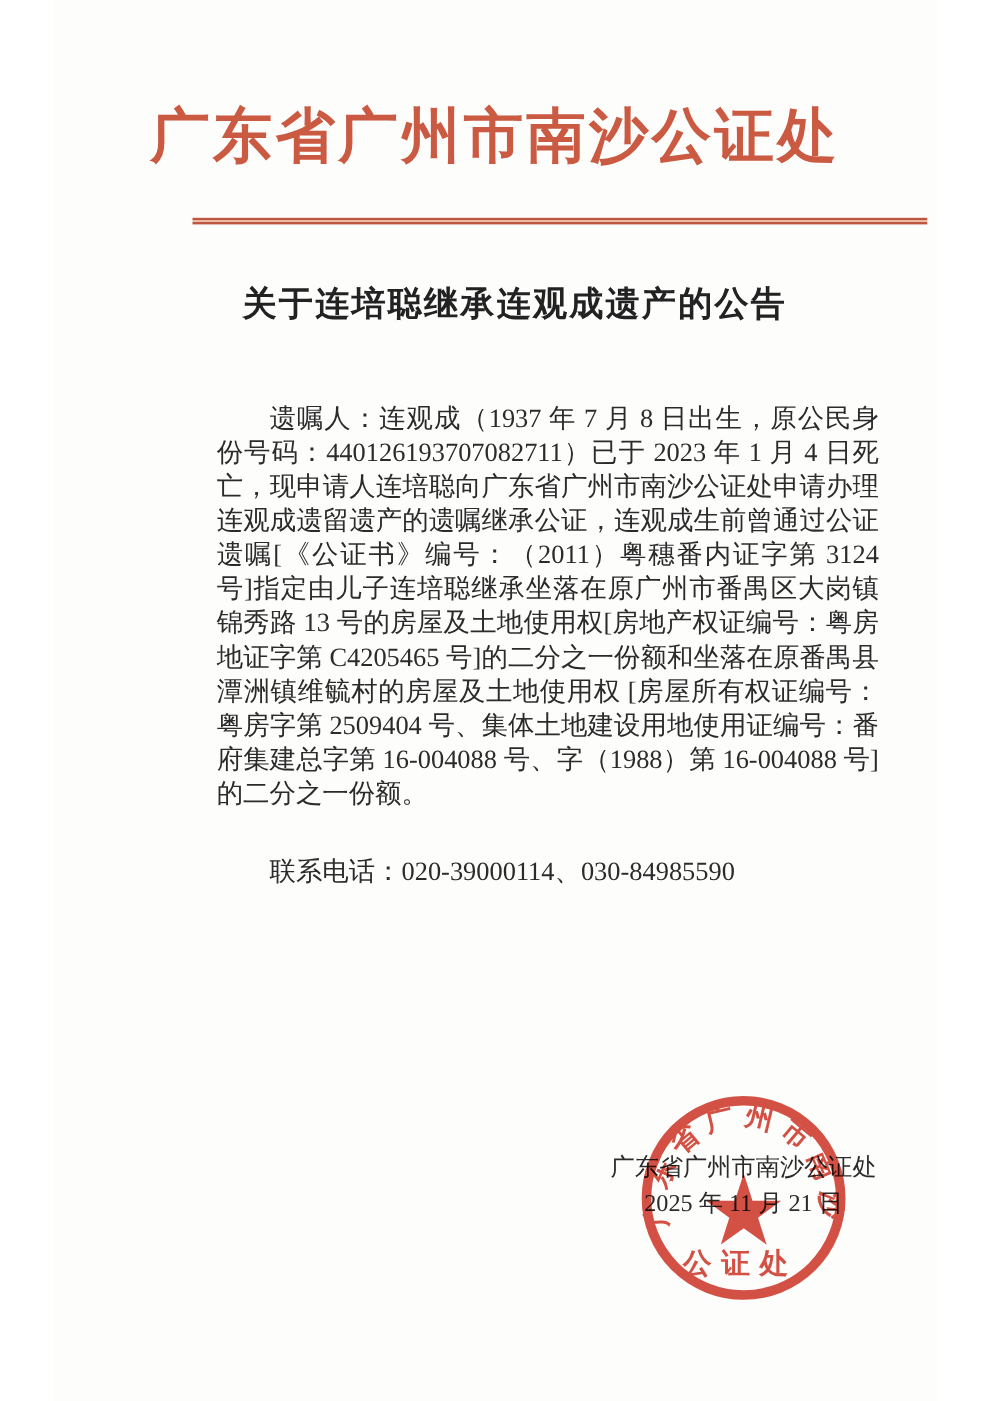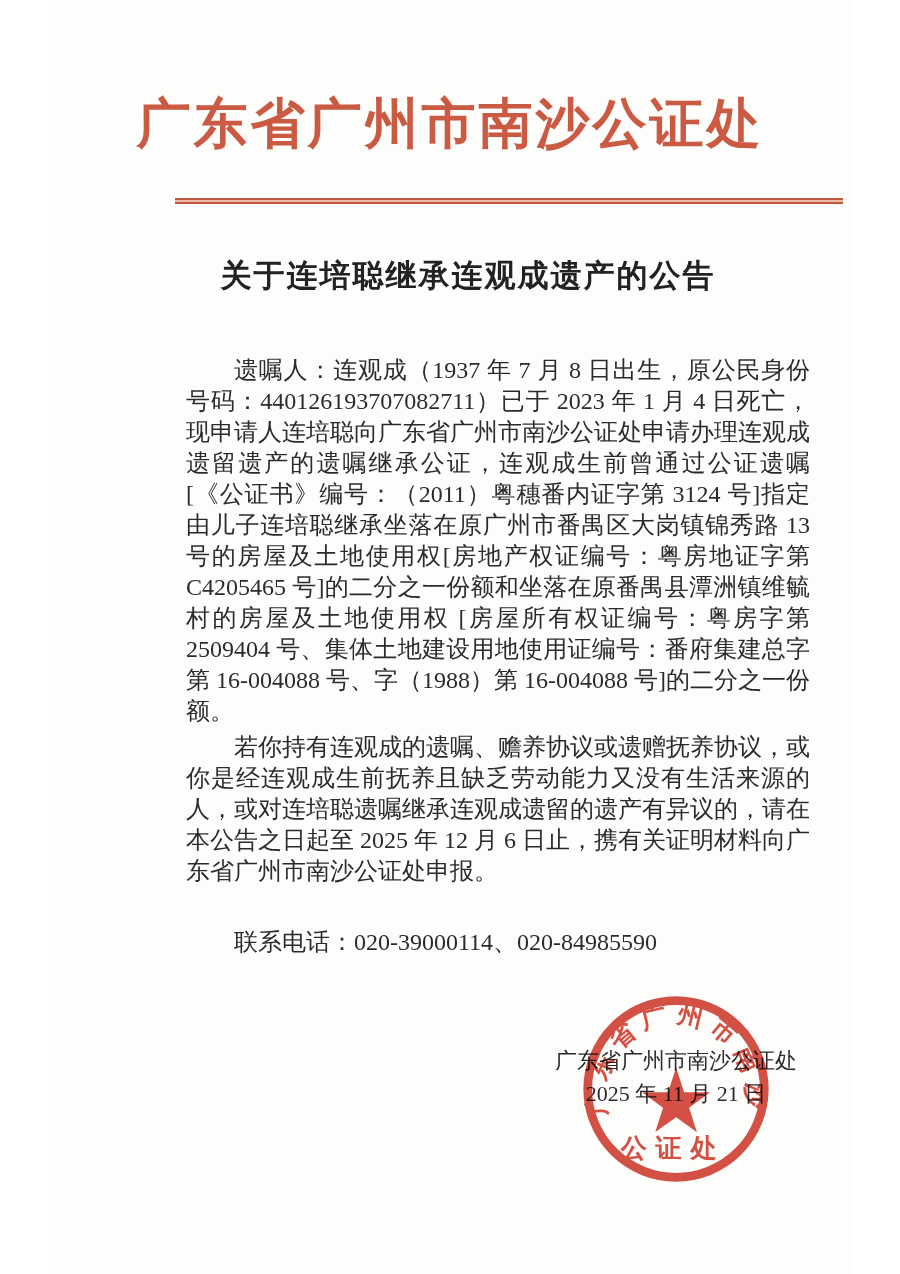--- a/index.html
+++ b/index.html
@@ -60,21 +60,21 @@
     position: absolute;
     top: 350px;
     left: 133px;
     width: 634px;
     font-size: 24px;
     line-height: 31px;
     text-align: justify;
     color: #2b2b2b;
   }
   .body-text p {
-    margin: 5px;
+    margin: 16px;
     text-indent: 2em;
   }
   .contact-block {
     margin-top: 40px;
   }
   .signature-block {
     position: absolute;
     top: 1044px;
     left: 494px;
     width: 268px;
@@ -108,24 +108,23 @@
 <div class="page">
 
   <div class="letterhead-title">广东省广州市南沙公证处</div>
 
   <div class="letterhead-rule"></div>
 
   <h1 class="doc-title">关于连培聪继承连观成遗产的公告</h1>
 
   <div class="body-text">
     <p>遗嘱人：连观成（1937 年 7 月 8 日出生，原公民身份号码：440126193707082711）已于 2023 年 1 月 4 日死亡，现申请人连培聪向广东省广州市南沙公证处申请办理连观成遗留遗产的遗嘱继承公证，连观成生前曾通过公证遗嘱[《公证书》编号：（2011）粤穗番内证字第 3124 号]指定由儿子连培聪继承坐落在原广州市番禺区大岗镇锦秀路 13 号的房屋及土地使用权[房地产权证编号：粤房地证字第 C4205465 号]的二分之一份额和坐落在原番禺县潭洲镇维毓村的房屋及土地使用权 [房屋所有权证编号：粤房字第 2509404 号、集体土地建设用地使用证编号：番府集建总字第 16-004088 号、字（1988）第 16-004088 号]的二分之一份额。</p>
-    <p>若你持有连观成的遗嘱、赡养协议或遗赠抚养协议，或你是经连观成生前抚养且缺乏劳动能力又没有生活来源的人，或对连培聪遗嘱继承连观成遗留的遗产有异议的，请在本公告之日起至 2025 年 12 月 6 日止，携有关证明材料向广东省广州市南沙公证处申报。</p>
 
     <div class="contact-block">
-      <p>联系电话：020-39000114、020-84985590</p>
+      <p>联系电话：020-39000114、030-84985590</p>
     </div>
   </div>
 
   <div class="signature-block">
     <div>广东省广州市南沙公证处</div>
     <div>2025 年 11 月 21 日</div>
   </div>
 
   <div class="seal">
     <svg viewBox="0 0 200 200">

